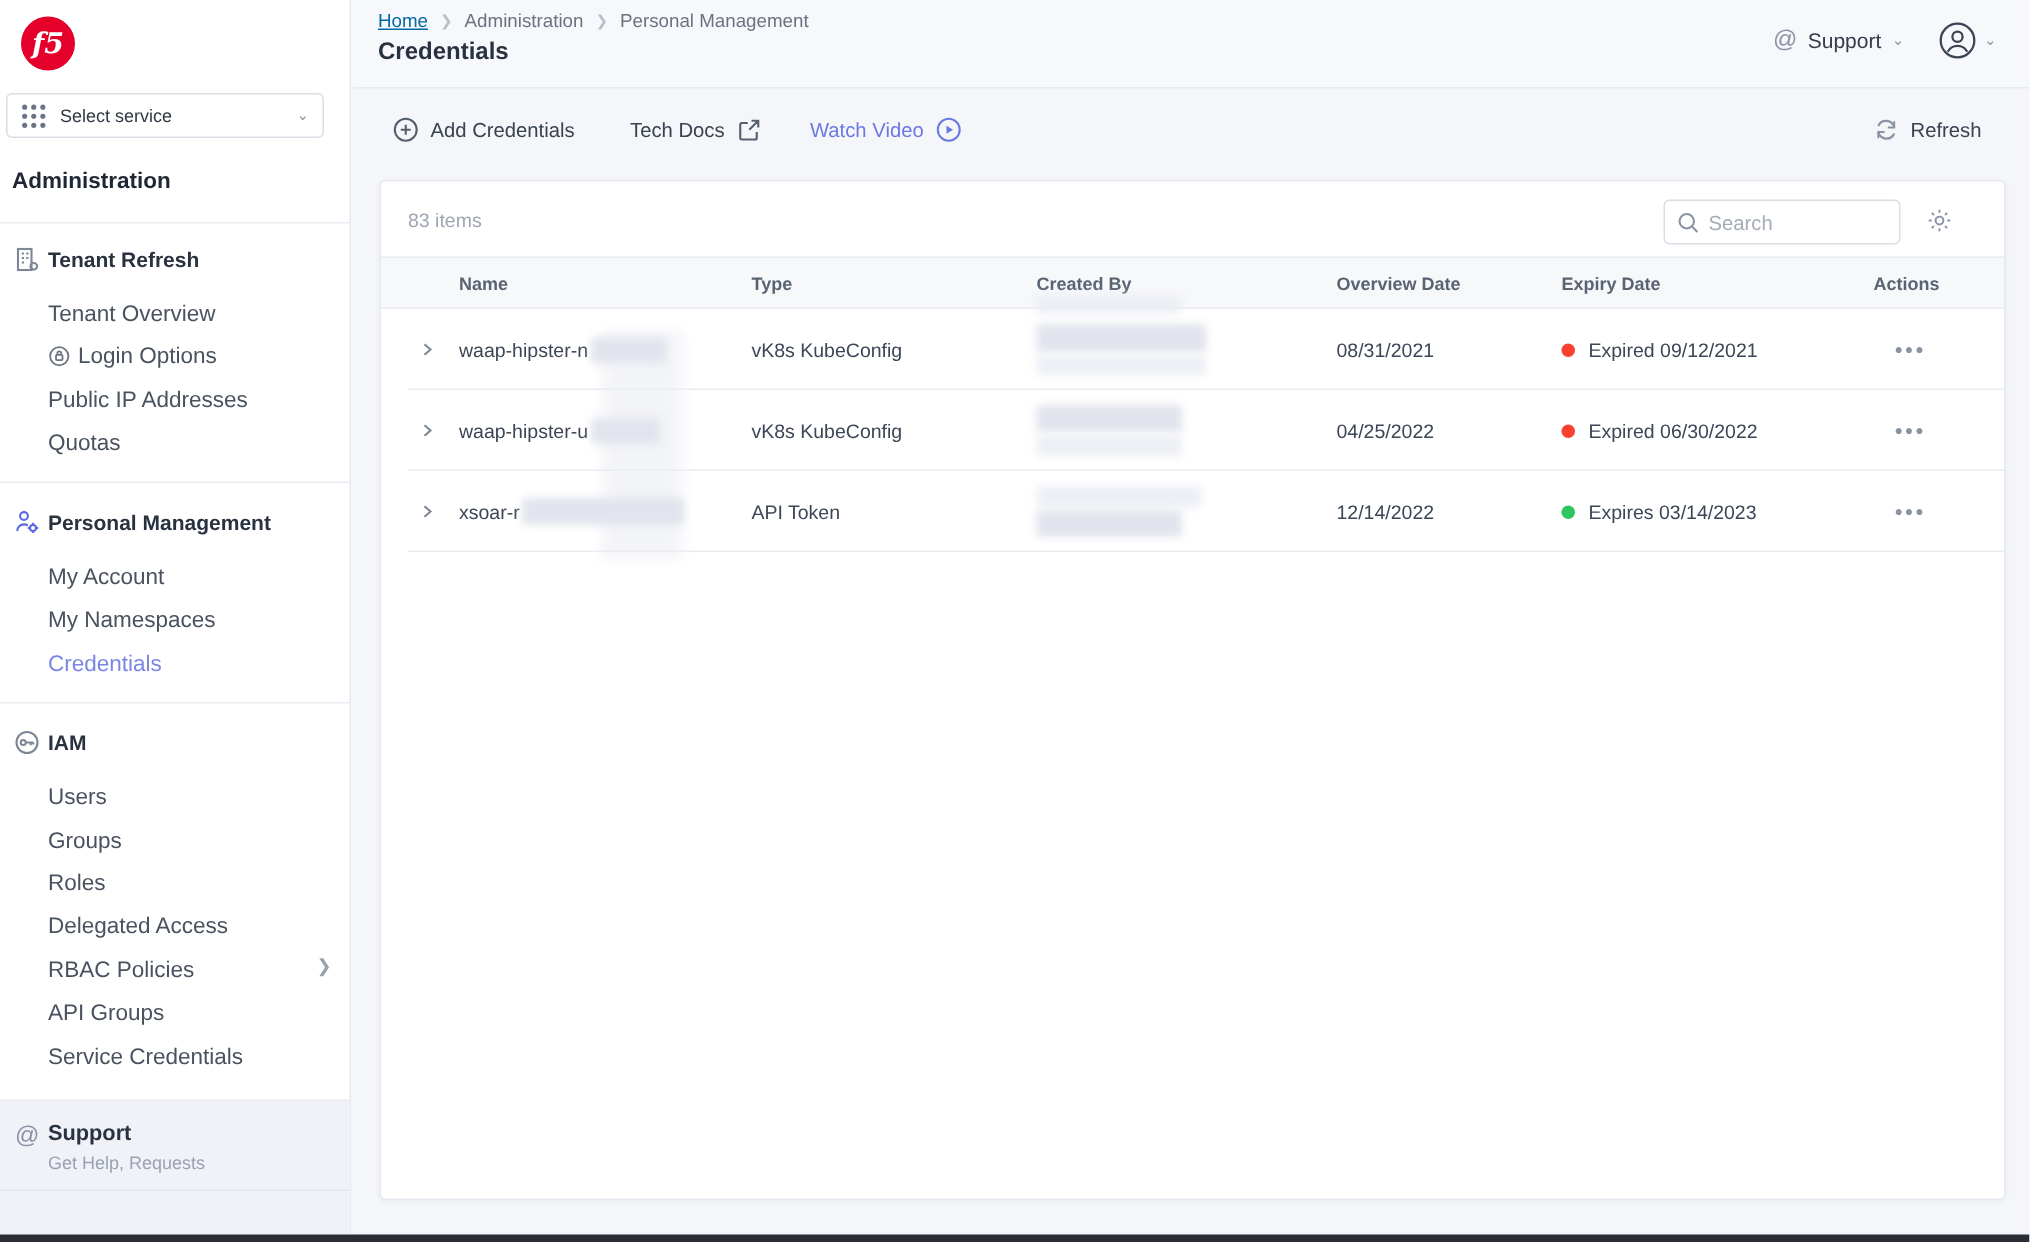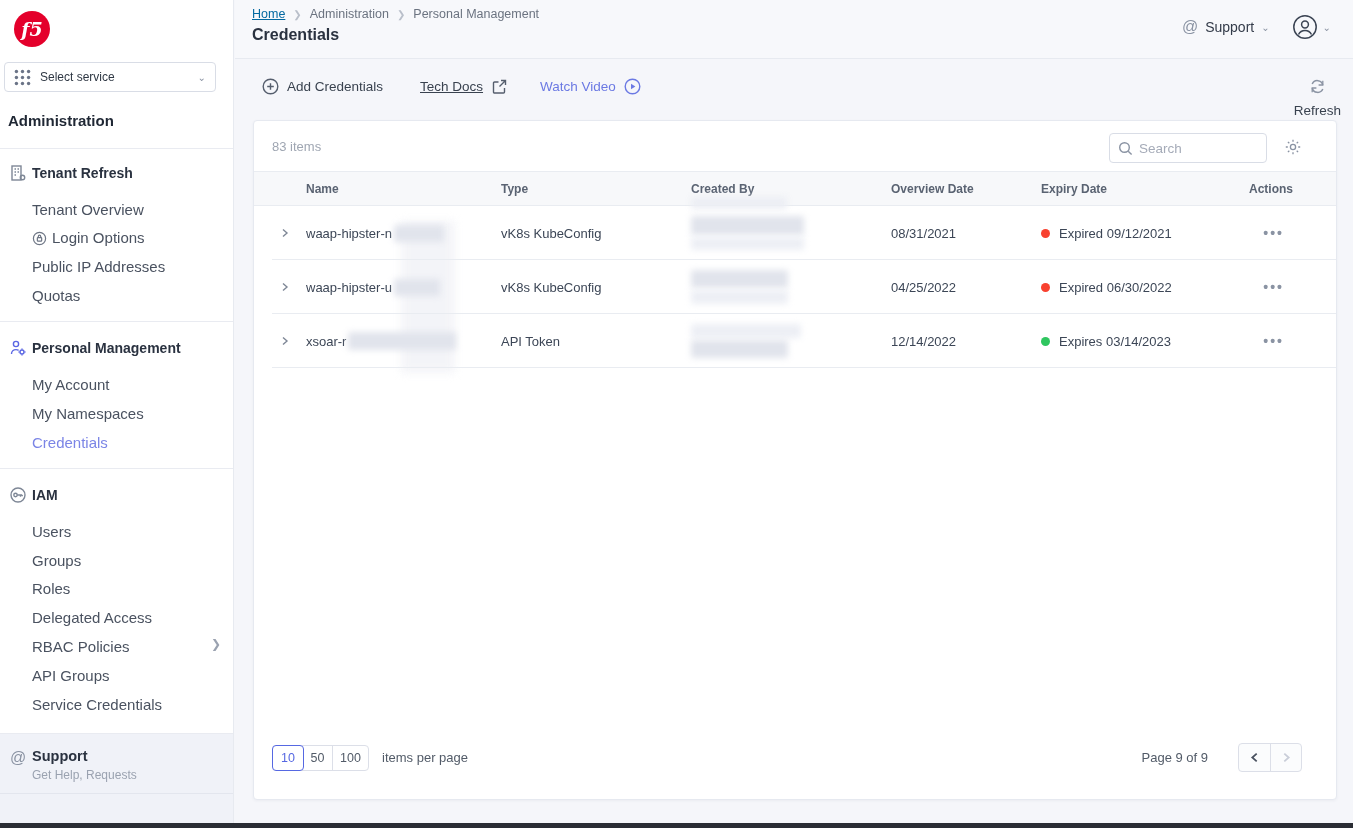--- a/index.html
+++ b/index.html
@@ -64,23 +64,23 @@
   .page-title { position:absolute; left:17px; top:26px; font-size:16px; color:#2a3240; }
   .top-right { position:absolute; right:22px; top:14px; display:flex; align-items:center; gap:22px; }
   .support-btn { display:flex; align-items:center; gap:7px; cursor:pointer; font-size:14px; color:#333b49; }
   .avatar-btn { display:flex; align-items:center; gap:5px; cursor:pointer; }
 
   
   .toolbar { position:absolute; left:235px; top:60px; width:1118px; height:60px; }
   .tb-item { position:absolute; top:18px; display:flex; align-items:center; gap:8px; font-size:13.5px; color:#39424f; cursor:pointer; }
   .tb-add { left:27px; }
   .tb-docs { left:185px; }
-  .tb-docs .lbl { text-decoration:underline; }
+  .tb-docs .lbl { }
   .tb-video { left:305px; color:#6b79e3; }
-  .tb-refresh { right:12px; color:#39424f;flex-direction:column; }
+  .tb-refresh { right:32px; color:#39424f; }
   .tb-ic { width:17px; height:17px; color:#555e6d; }
   .tb-video .tb-ic { color:#6b79e3; }
 
   
   .card {
     position:absolute; left:253px; top:120px; width:1084px; height:680px;
     background:#fff; border:1px solid #e6e9f0; border-radius:4px;
     box-shadow:0 1px 3px rgba(40,50,80,.05);
   }
   .card-toolbar { position:relative; height:50px; }
@@ -354,36 +354,15 @@
       <span class="redact" style="width:97px;height:18px"></span>
     </div>
     <div>12/14/2022</div>
     <div class="expiry-cell">
       <span class="dot active"></span>
       <span>Expires 03/14/2023</span>
     </div>
     <div class="cell-actions"><span class="dots-btn">•••</span></div>
   </div>
 
-  <div class="pager">
-    <div class="size-group">
-      <div class="size-btn active">10</div>
-      <div class="size-btn">50</div>
-      <div class="size-btn">100</div>
-    </div>
-    <span class="per-page-label">items per page</span>
-    <span class="page-info">Page 9 of 9</span>
-    <div class="nav-group">
-      <div class="nav-btn nav-prev">
-        <svg viewBox="0 0 10 10" fill="none" stroke="currentColor" stroke-width="1.6">
-            <path d="M7 1.5 3 5l4 3.5"></path>
-          </svg>
-      </div>
-      <div class="nav-btn nav-next">
-        <svg viewBox="0 0 10 10" fill="none" stroke="currentColor" stroke-width="1.6">
-            <path d="M3 1.5 7 5 3 8.5"></path>
-          </svg>
-      </div>
-    </div>
-  </div>
 </section>
 
 <div class="bottom-bar"></div>
 
 </body></html>

